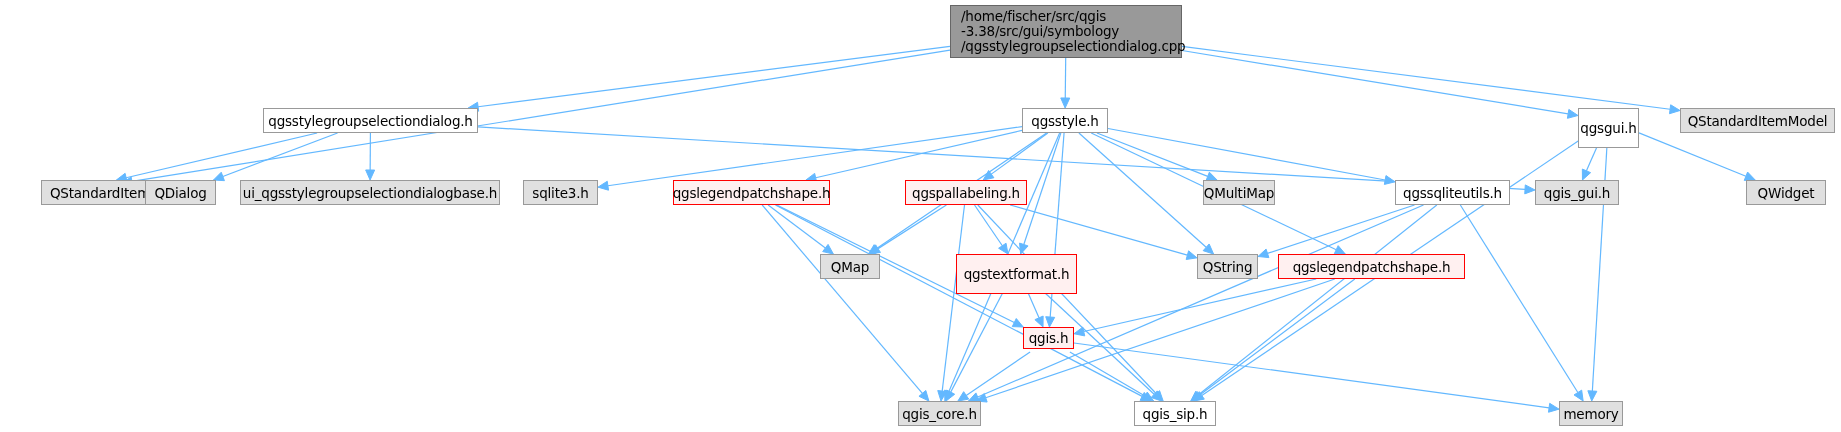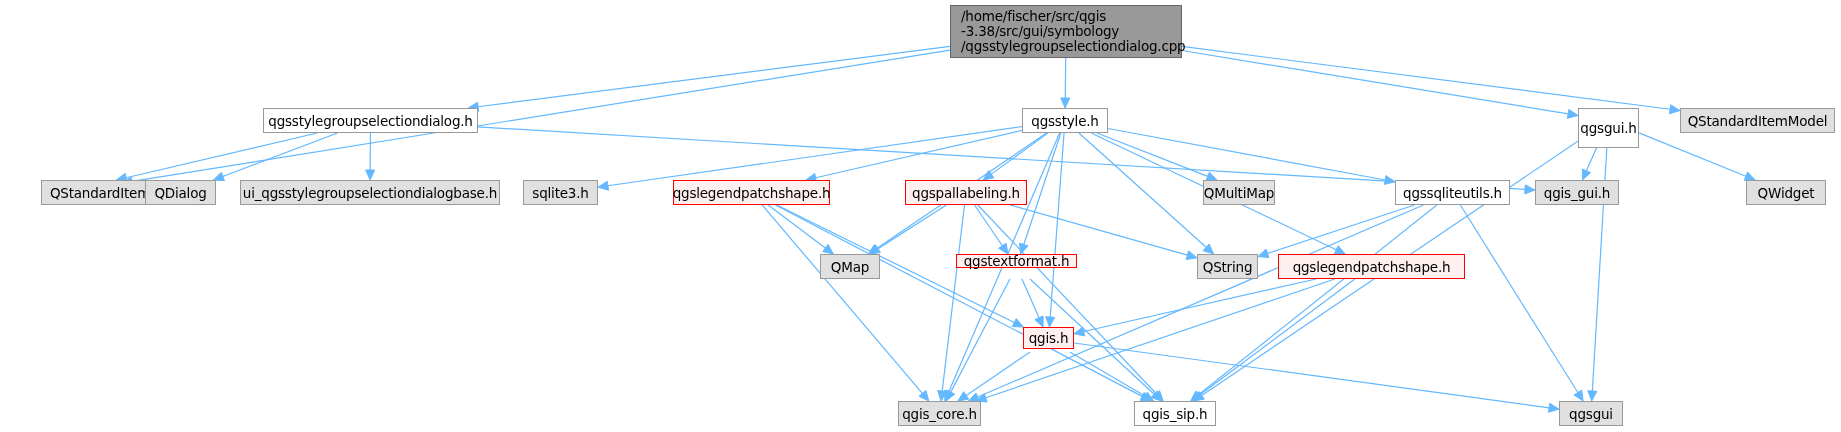--- a/index.html
+++ b/index.html
@@ -159,34 +159,34 @@
     </div>
     <div class="node ext" style="left: 1535px; top: 180px; width: 84px; height: 25px;">
       <span>qgis_gui.h</span>
     </div>
     <div class="node ext" style="left: 1746px; top: 180px; width: 80px; height: 25px;">
       <span>QWidget</span>
     </div>
     <div class="node ext" style="left: 820px; top: 254px; width: 60px; height: 25px;">
       <span>QMap</span>
     </div>
-    <div class="node red" style="left: 956px; top: 254px; width: 121px; height: 14px;">
+    <div class="node red" style="left: 956px; top: 254px; width: 121px; height: 40px;">
       <span>qgstextformat.h</span>
     </div>
     <div class="node ext" style="left: 1197px; top: 254px; width: 61px; height: 25px;">
       <span>QString</span>
     </div>
     <div class="node red" style="left: 1278px; top: 254px; width: 187px; height: 25px;">
       <span>qgslegendpatchshape.h</span>
     </div>
     <div class="node red" style="left: 1023px; top: 327px; width: 51px; height: 22px;">
       <span>qgis.h</span>
     </div>
     <div class="node ext" style="left: 898px; top: 401px; width: 83px; height: 25px;">
       <span>qgis_core.h</span>
     </div>
     <div class="node " style="left: 1134px; top: 401px; width: 82px; height: 25px;">
       <span>qgis_sip.h</span>
     </div>
     <div class="node ext" style="left: 1559px; top: 401px; width: 64px; height: 25px;">
-      <span>qgsgui</span>
+      <span>memory</span>
     </div>
   </div>
 
 </body></html>

